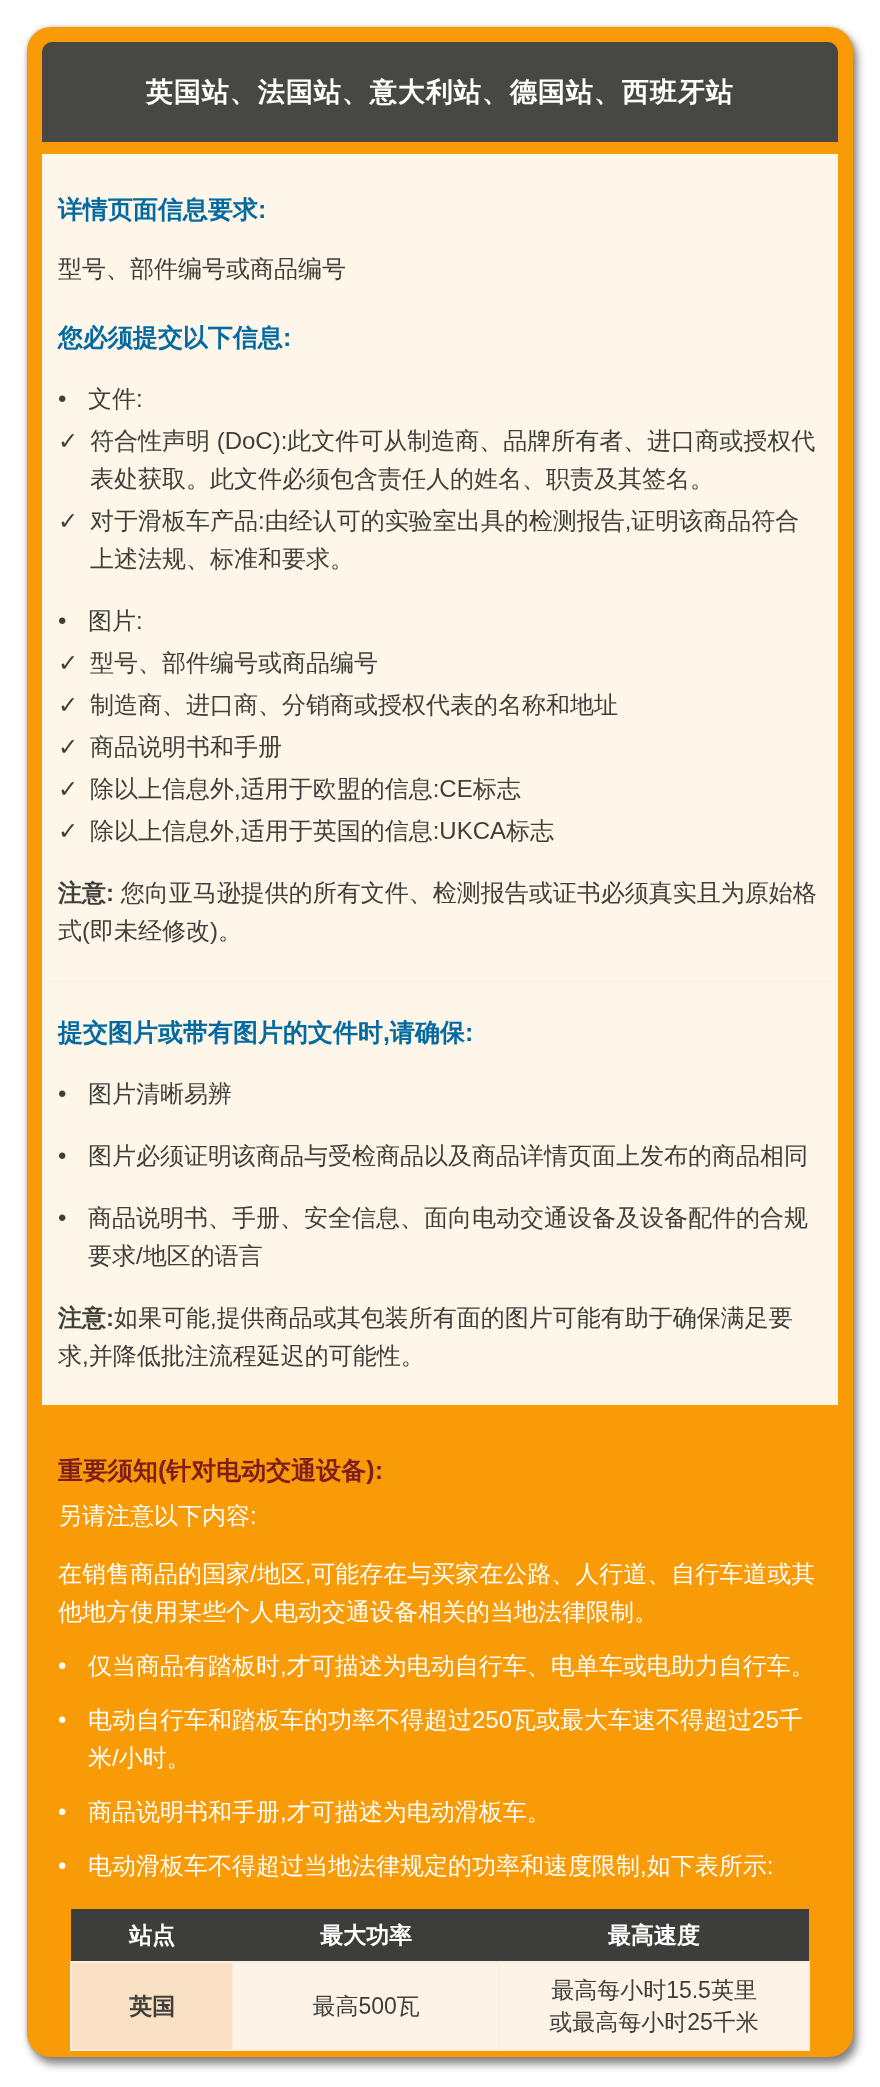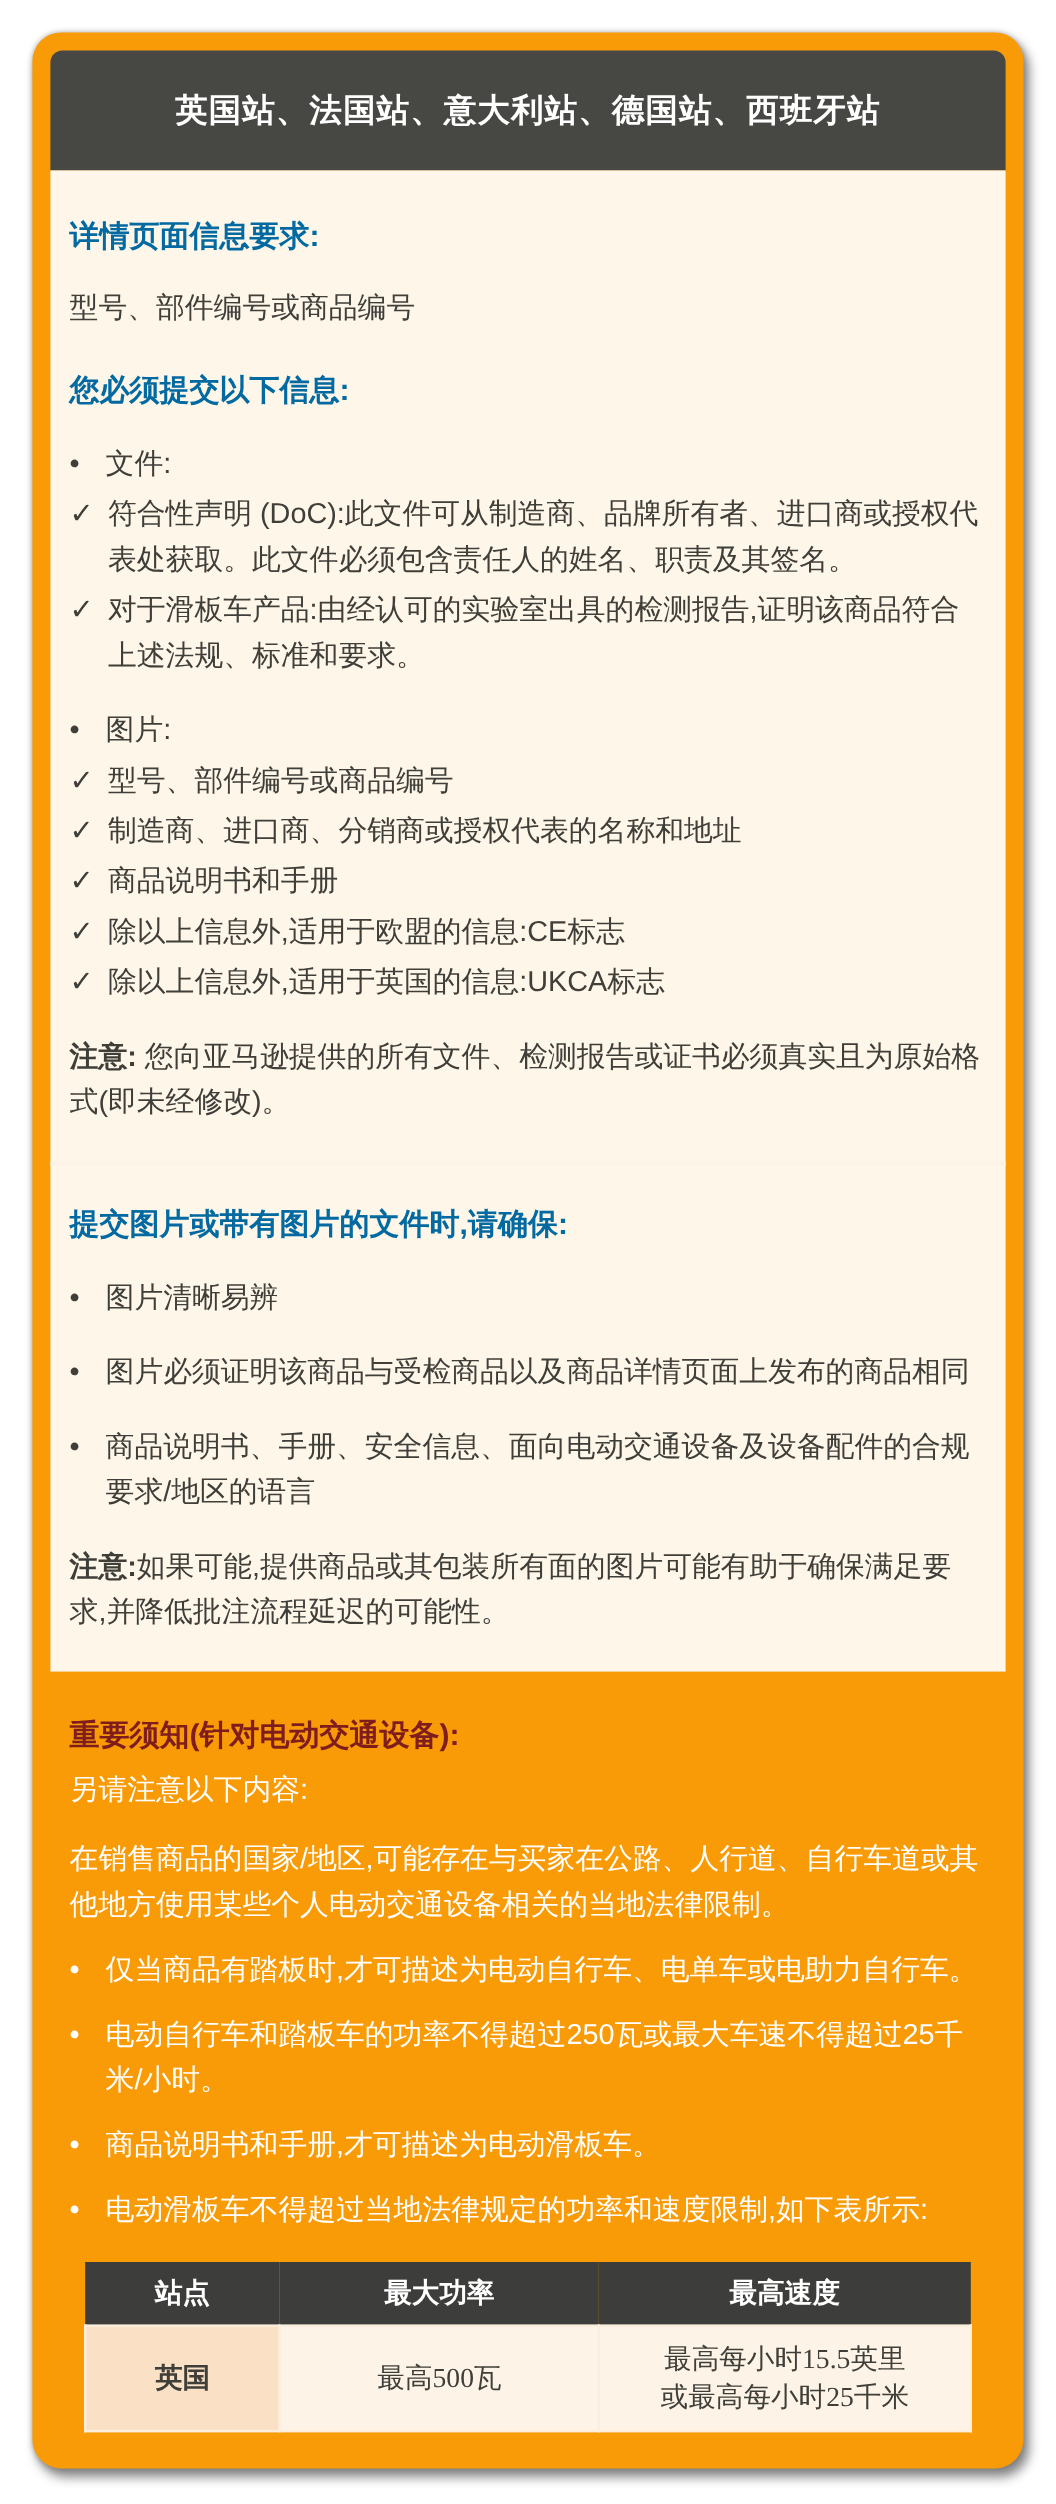--- a/index.html
+++ b/index.html
@@ -6,21 +6,21 @@
   body {
     width:880px; height:2087px; background:#ffffff; position:relative;
     font-family:"Liberation Sans","DejaVu Sans",sans-serif;
     -webkit-font-smoothing:antialiased;
   }
   .card {
     position:absolute; left:27px; top:27px; width:826px; height:2030px;
     box-sizing:border-box; padding:15px;
     background:#F99B06; border-radius:24px;
     box-shadow: 4px 7px 9px rgba(110,110,110,0.85), 0 0 4px rgba(140,140,140,0.6);
-    display:flex; flex-direction:column; overflow:hidden;
+    display:flex; flex-direction:column; overflow:hidden;gap:12px;
   }
   
   .card-header {
     background:#474744; border-radius:10px 10px 0 0; min-height:100px;
     display:flex; flex-direction:column; justify-content:center; align-items:center;
     flex:none;
   }
   .title-line {
     color:#ffffff; font-weight:bold; font-size:27px; line-height:40px; letter-spacing:1px;
     text-align:center;
@@ -49,21 +49,21 @@
     color:#ffffff; font-size:24px; line-height:38px;
     padding:12px 16px 0; flex:1; display:flex; flex-direction:column;
   }
   .white-h { color:#7f1d1d; font-size:25px; font-weight:bold; margin:22px 0 0; line-height:38px; }
   .white-text { margin:20px 0 0; }
   .subheading { margin-top:8px; }
   .notice .bullet-row { margin-top:16px; }
   
   .limits-table {
     border-collapse:collapse; table-layout:fixed;
-    width:calc(100% - 24px); margin:24px 12px 0; font-size:23px;font-family:Liberation Serif, serif;
+    width:calc(100% - 24px); margin:24px 12px 0; font-size:23px;
   }
   .limits-table thead th {
     background:#3D3D3B; color:#ffffff; font-weight:bold;
     padding:12px 6px; text-align:center; line-height:28px;
   }
   .limits-table tbody th, .limits-table tbody td {
     border:2px solid #FBEEDC; text-align:center; vertical-align:middle;
     padding:11px 8px; color:#3F3E39; line-height:32px;
   }
   .limits-table tbody th { background:#FAE0C5; font-weight:bold; }

